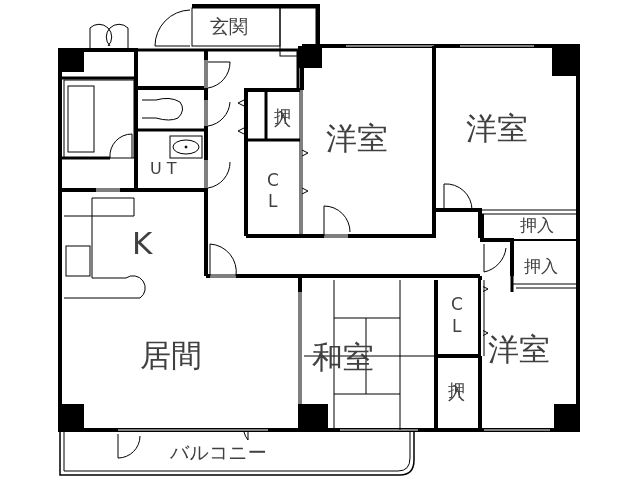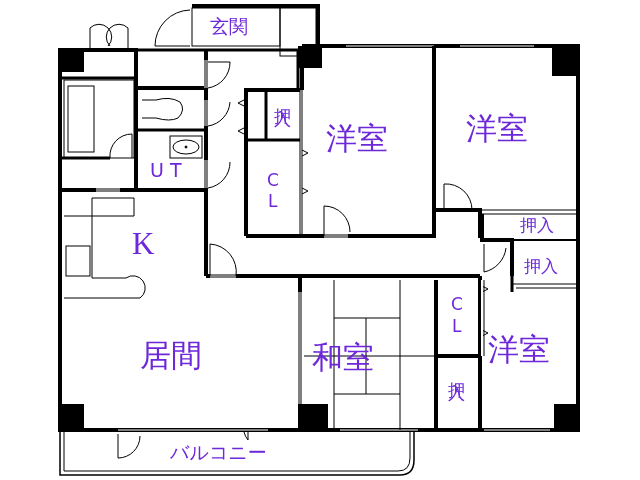--- a/index.html
+++ b/index.html
@@ -1,19 +1,19 @@
 <!DOCTYPE html>
 <html><head>
 <meta charset="utf-8">
 <style>
   html, body { margin:0; padding:0; background:#ffffff; }
   body { width:640px; height:480px; position:relative; overflow:hidden; font-family:"DejaVu Sans", sans-serif; }
   svg { position:absolute; left:0; top:0; }
-  .lbl { position:absolute; color:#6d28d9; white-space:nowrap; line-height:1; text-align:center; }
-  .big { font-size:31px;font-family:Liberation Serif, serif; }
+  .lbl { position:absolute; color:#404040; white-space:nowrap; line-height:1; text-align:center; }
+  .big { font-size:31px; }
   .mid { font-size:21px; }
   .small { font-size:17px; }
   .vert { writing-mode:vertical-rl; letter-spacing:2px; }
 </style>
 </head>
 <body>
 
 <svg width="640" height="480" viewBox="0 0 640 480" xmlns="http://www.w3.org/2000/svg">
   <g fill="none" stroke="#000">
 
@@ -137,21 +137,21 @@
   </g>
 </svg>
 
 <div class="lbl mid" style="left:210px;top:17px;font-size:19px;">玄関</div>
 <div class="lbl big" style="left:326px;top:123px;">洋室</div>
 <div class="lbl big" style="left:466px;top:113px;">洋室</div>
 <div class="lbl big" style="left:488px;top:334px;">洋室</div>
 <div class="lbl big" style="left:312px;top:342px;">和室</div>
 <div class="lbl big" style="left:140px;top:340px;">居間</div>
 <div class="lbl big" style="left:132px;top:228px;">K</div>
-<div class="lbl mid" style="left:150px;top:161px;font-size:19px;">U T</div>
+<div class="lbl mid" style="left:150px;top:161px;font-size:16px;">U T</div>
 <div class="lbl mid" style="left:170px;top:443px;font-size:19px;">バルコニー</div>
 
 <div class="lbl small vert" style="left:274px;top:94px;">押入</div>
 <div class="lbl small" style="left:520px;top:217px;">押入</div>
 <div class="lbl small" style="left:524px;top:258px;">押入</div>
 <div class="lbl small vert" style="left:448px;top:368px;">押入</div>
 
 <div class="lbl small" style="left:267px;top:172px;">C</div>
 <div class="lbl small" style="left:268px;top:193px;">L</div>
 <div class="lbl small" style="left:451px;top:296px;">C</div>

